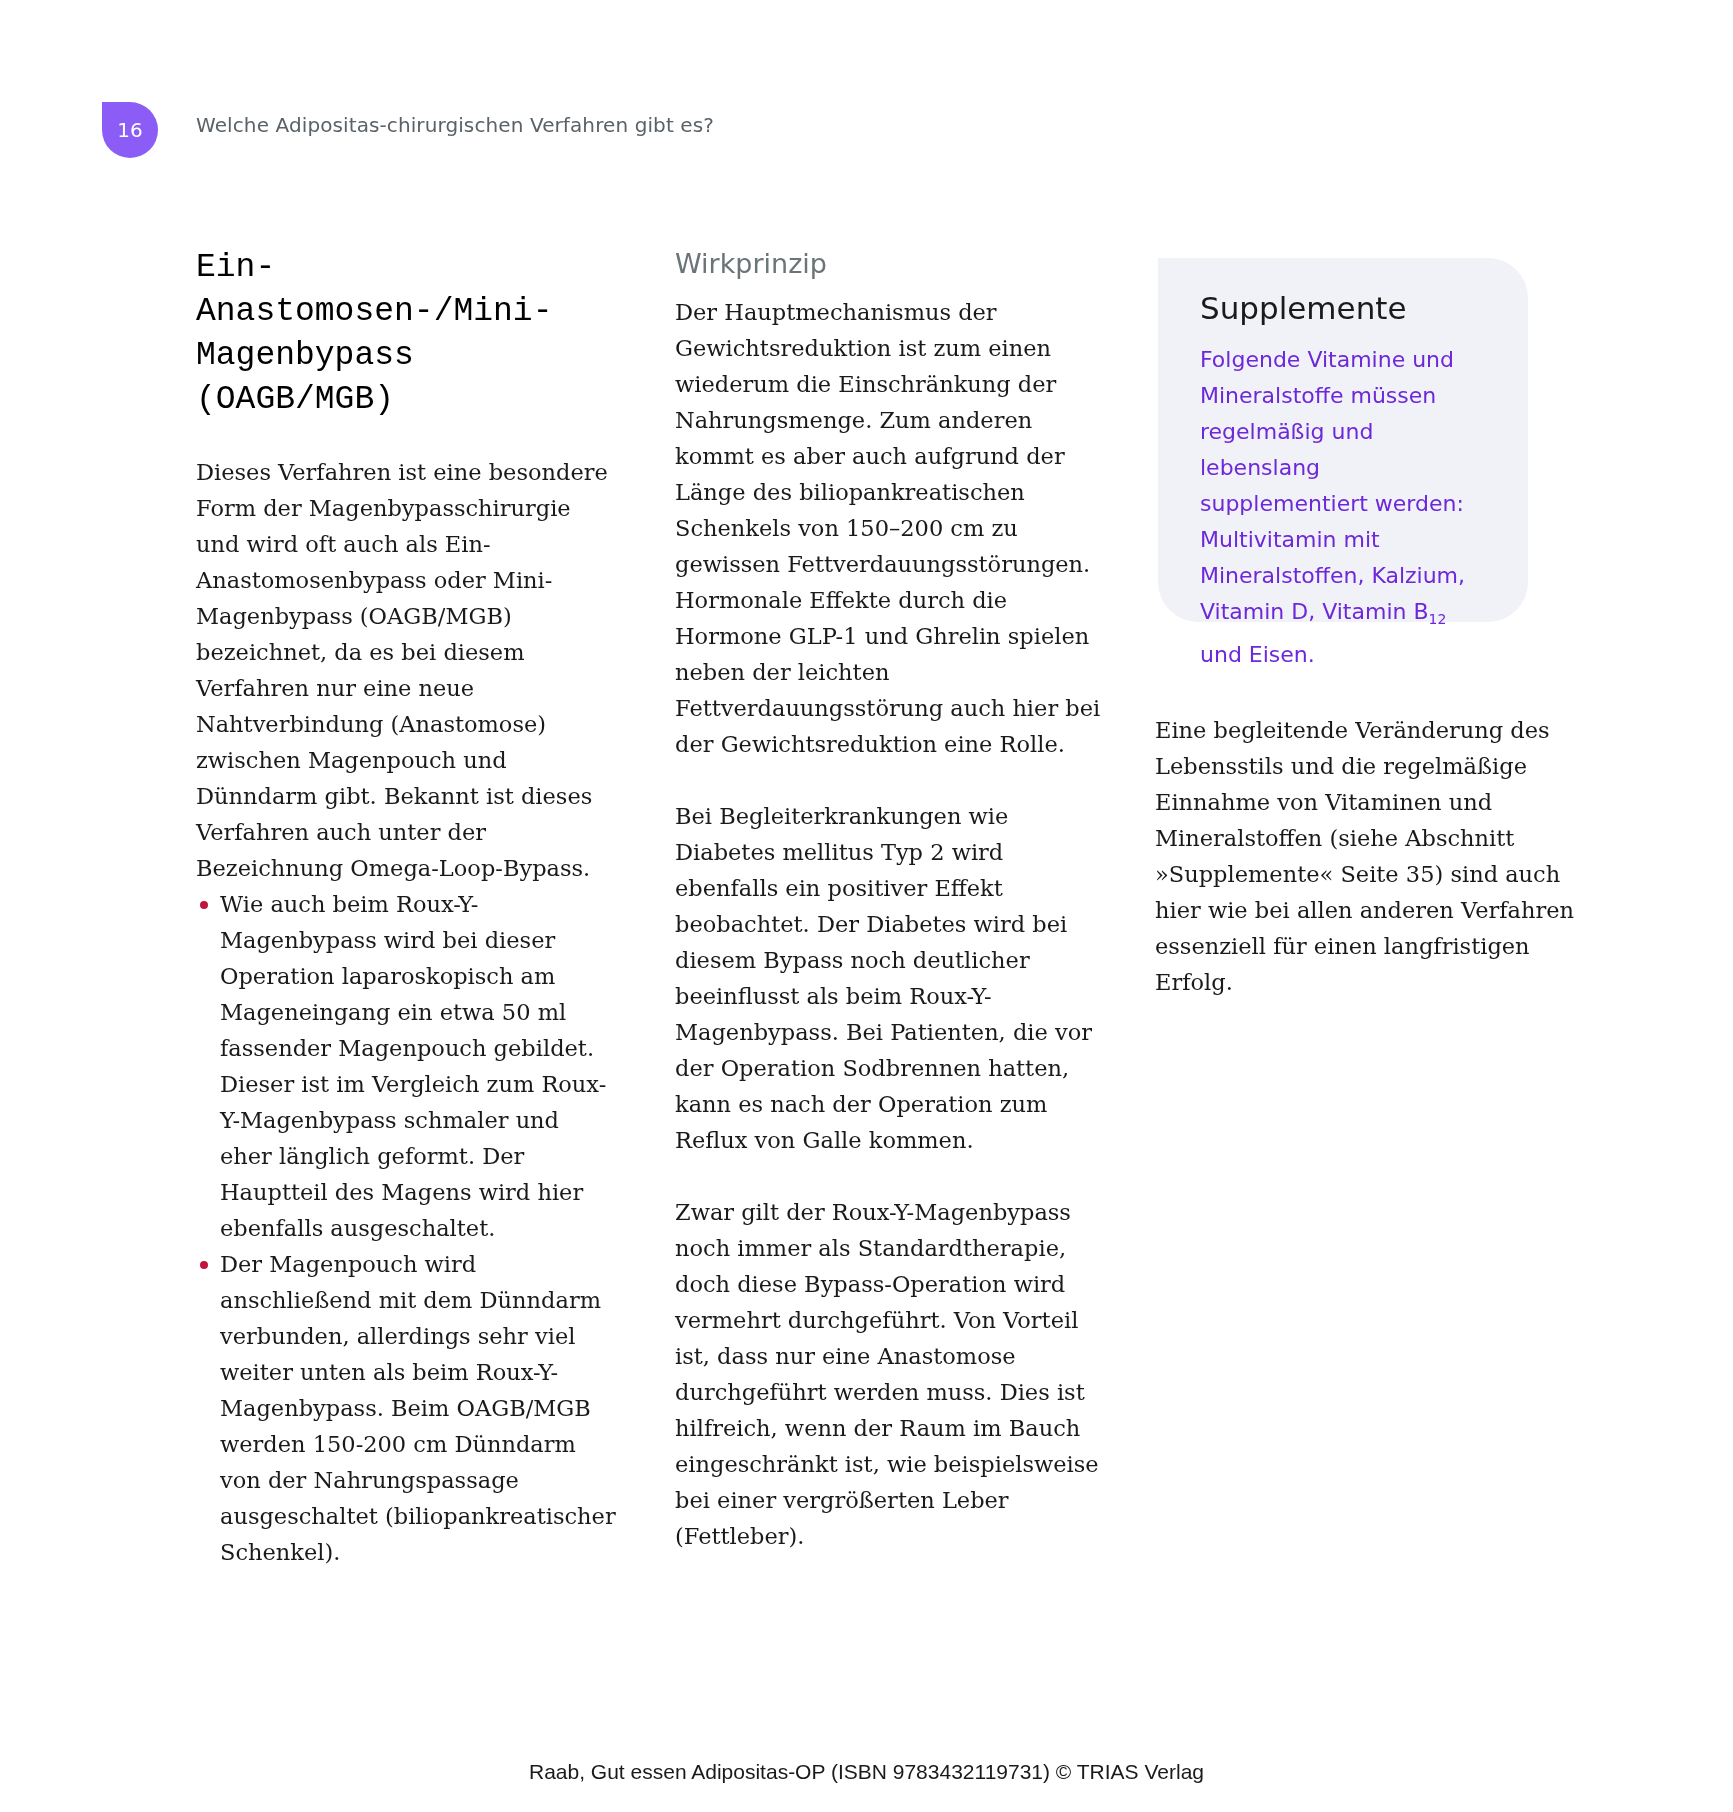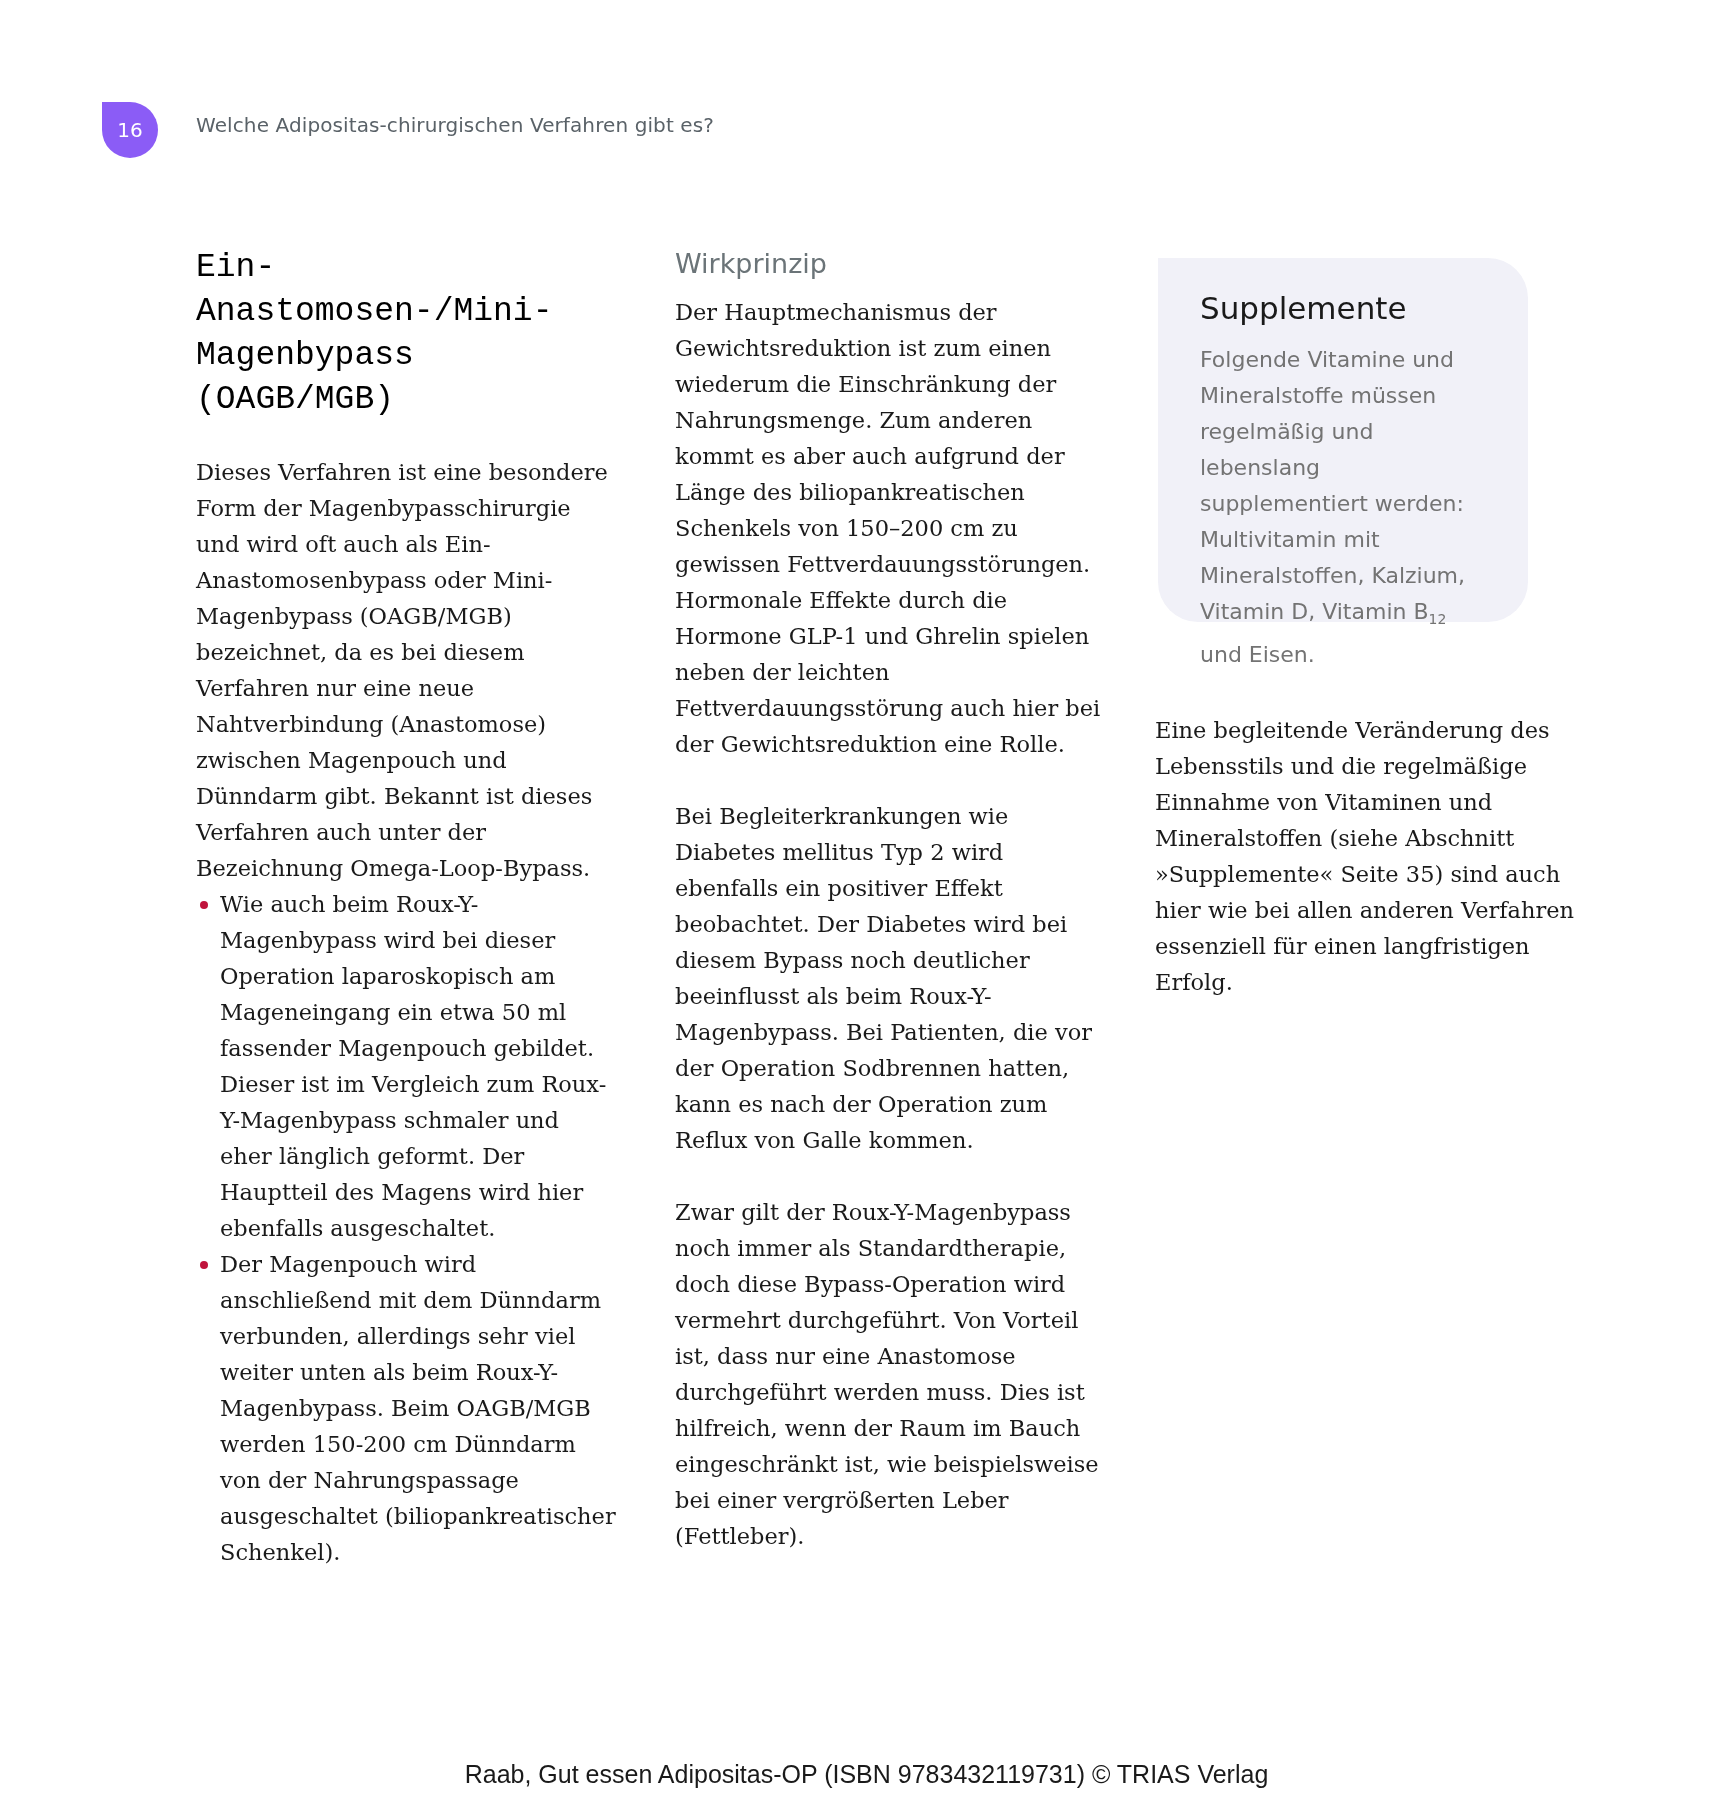--- a/index.html
+++ b/index.html
@@ -44,25 +44,25 @@
       position: absolute; left: 1158px; top: 258px; width: 370px; height: 364px;
       background: #f1f1f8;
       border-top-left-radius: 0; border-top-right-radius: 40px;
       border-bottom-left-radius: 40px; border-bottom-right-radius: 40px;
       box-sizing: border-box; padding: 30px 34px 0 42px;
     }
     .infobox-title {
       font-family: "DejaVu Sans", sans-serif; font-size: 31px; line-height: 40px; color: #1a1a1a; margin: 0 0 14px 0; font-weight: normal;
     }
     .infobox-text {
-      font-family: "DejaVu Sans", sans-serif; font-size: 22px; line-height: 36px; color: #737373; margin: 0;
+      font-family: "DejaVu Sans", sans-serif; font-size: 22px; line-height: 36px; color: #6d28d9; margin: 0;
     }
     .footer {
       position: absolute; left: 0; width: 100%; top: 1760px; text-align: center;
-      font-family: "Liberation Sans", sans-serif; font-size: 25px; color: #1a1a1a;
+      font-family: "Liberation Sans", sans-serif; font-size: 21px; color: #1a1a1a;
     }
   </style>
 </head>
 <body>
 
 <div class="badge">
   <span>16</span>
 </div>
 <div class="running-head">Welche Adipositas-chirurgischen Verfahren gibt es?</div>
 

